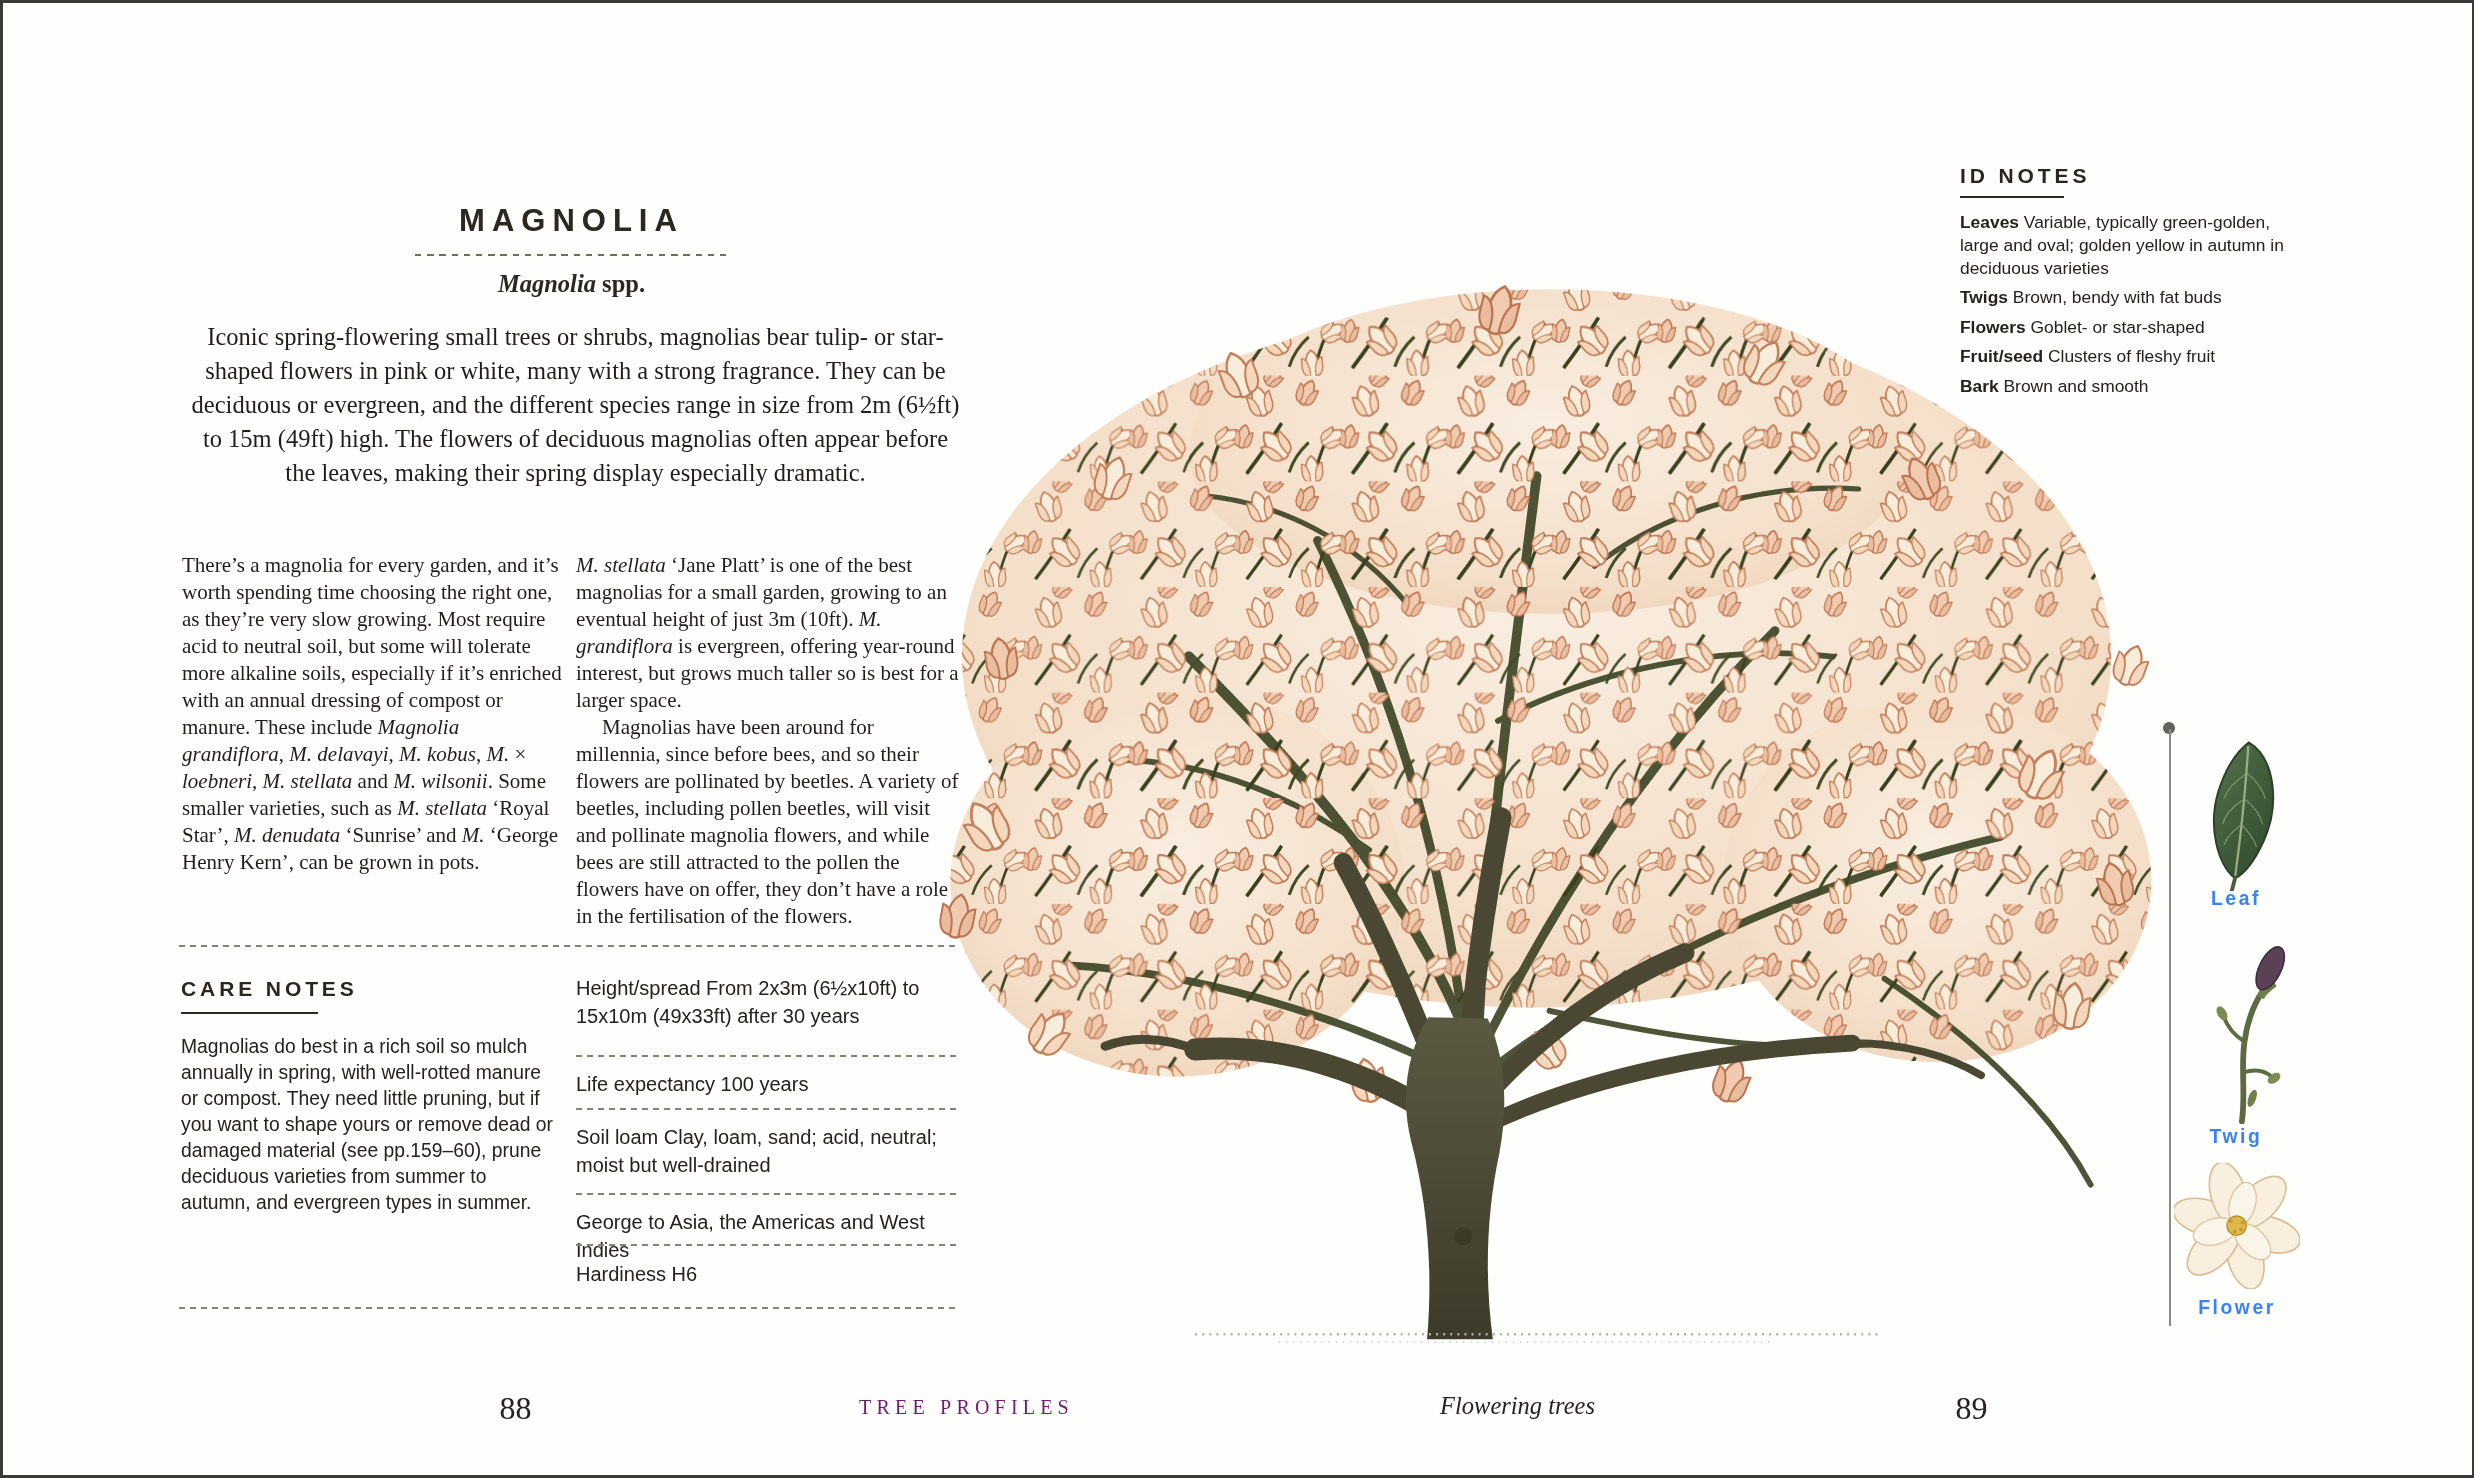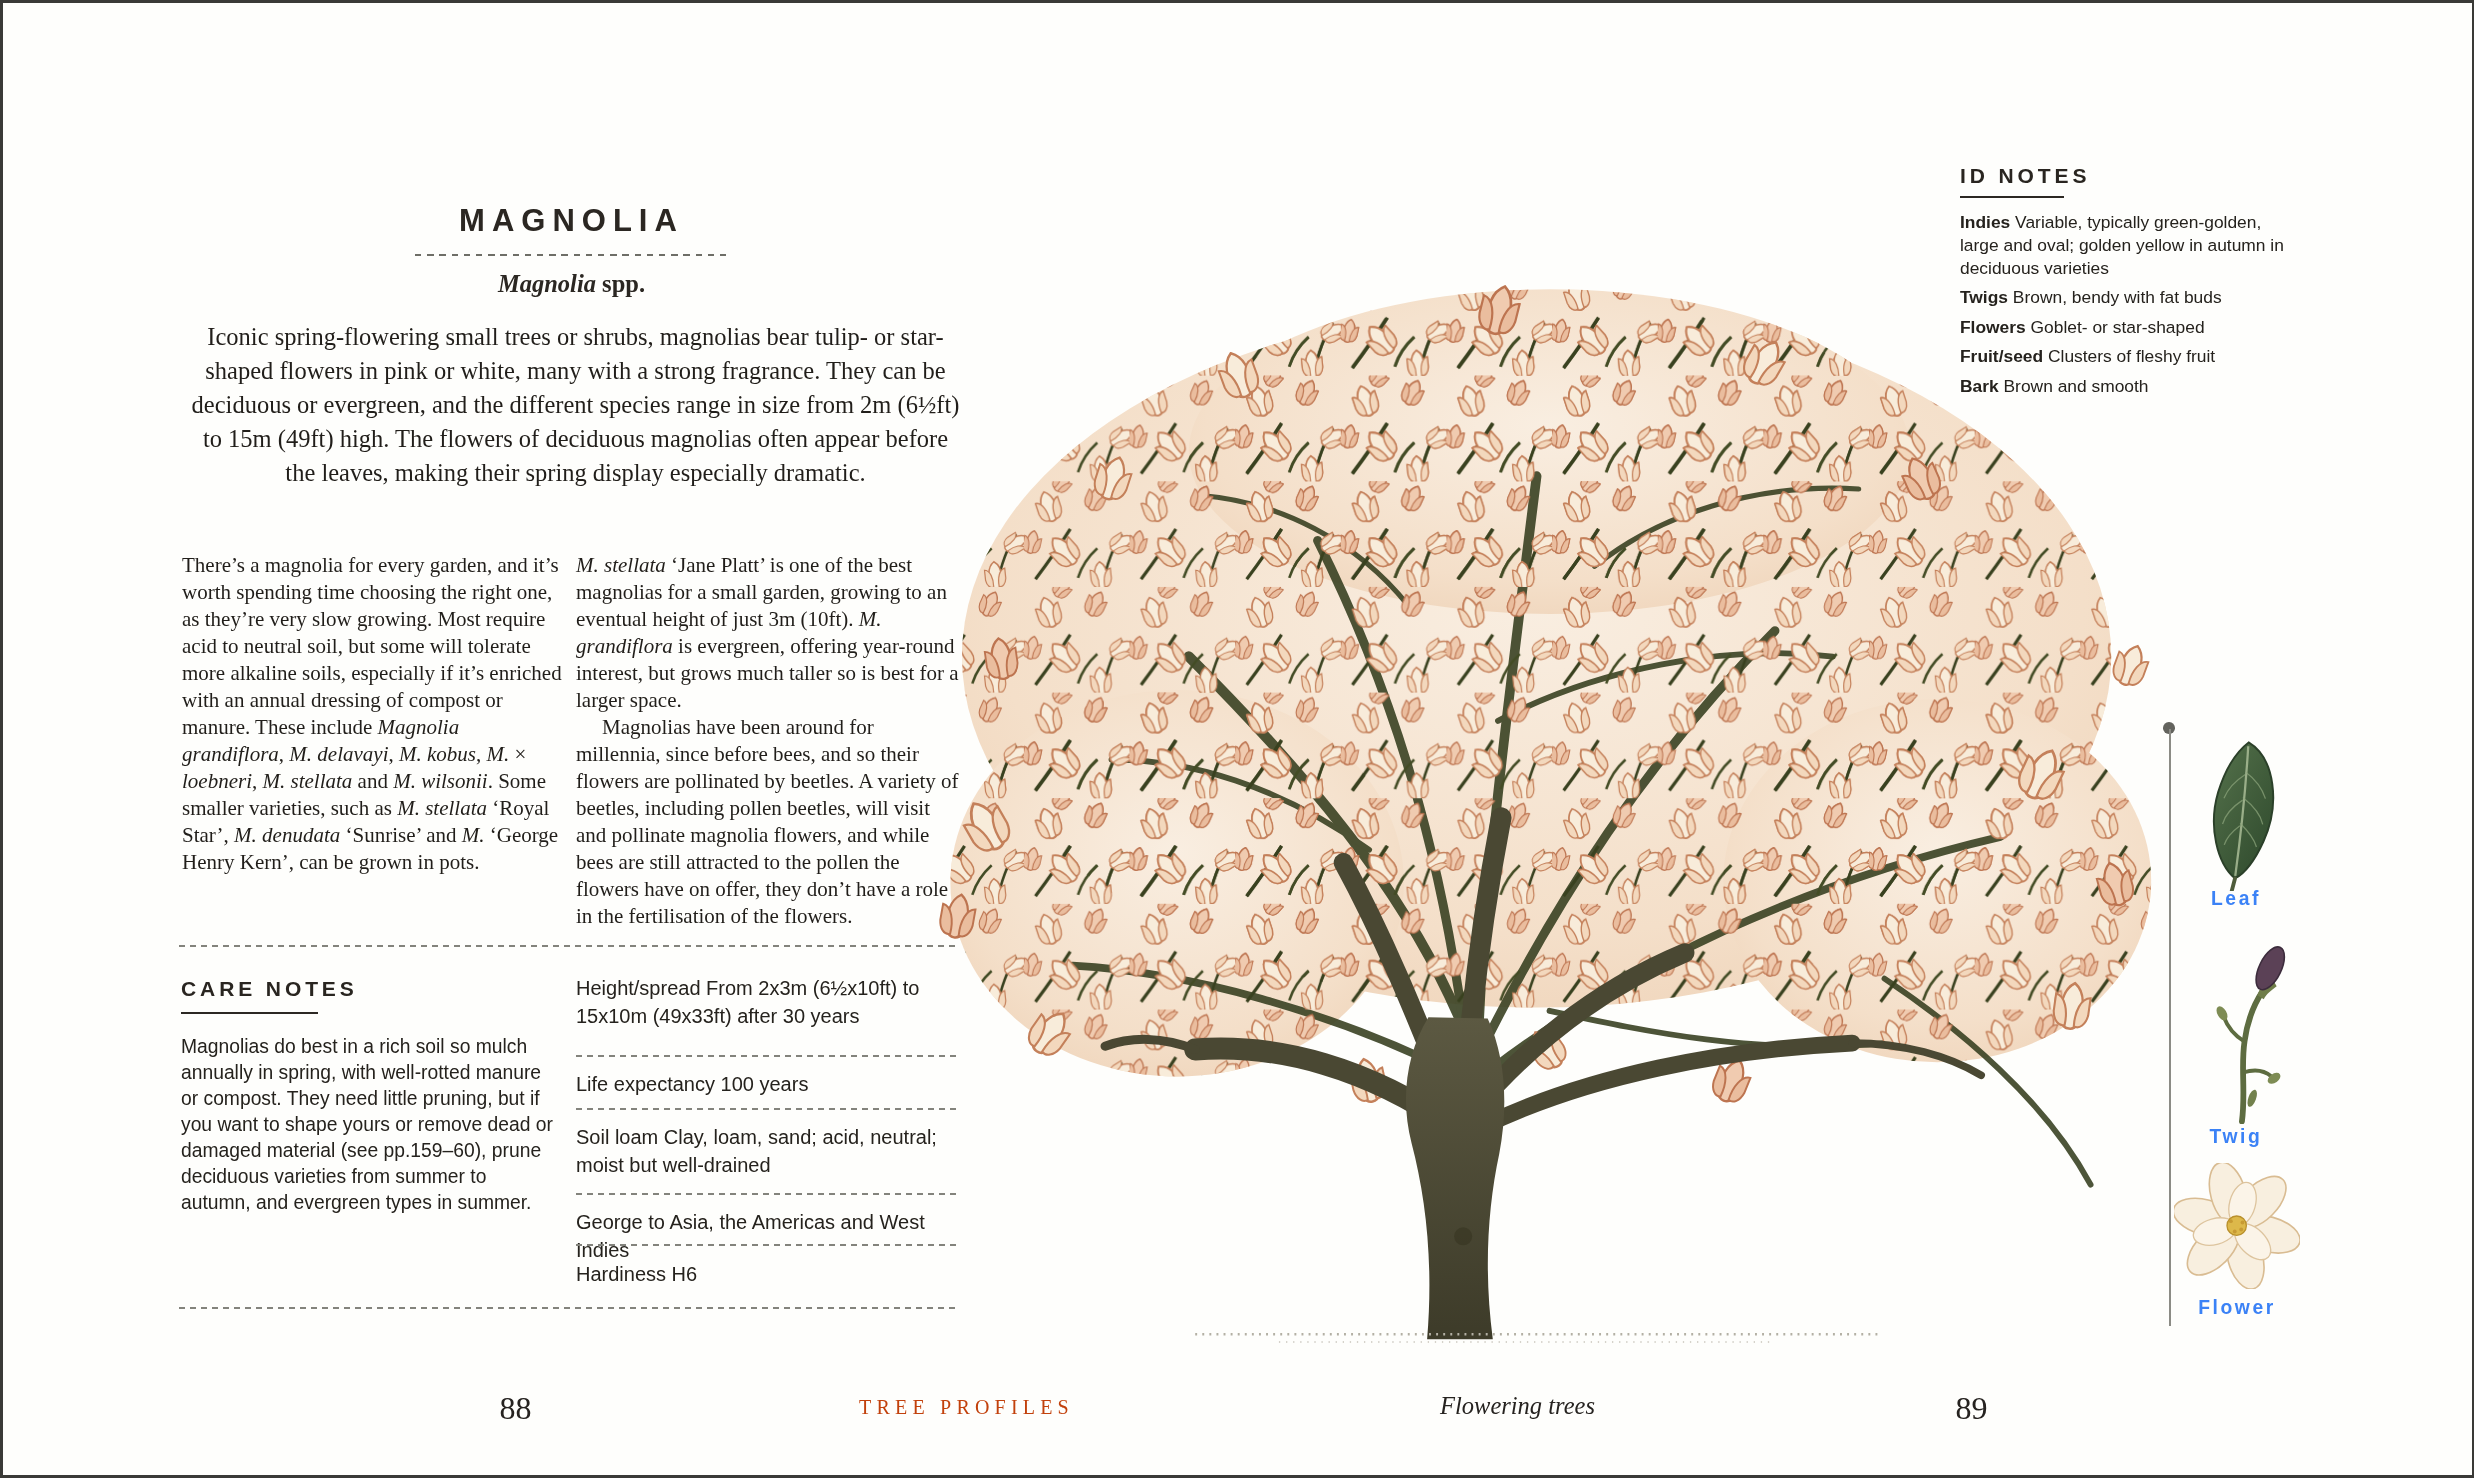--- a/index.html
+++ b/index.html
@@ -73,21 +73,21 @@
   
   .sep-line{ left:2166px; top:726px; width:1.9px; height:597px; background:#8b8b85; }
   .sep-dot{ left:2160px; top:719px; width:11.6px; height:11.6px; border-radius:50%; background:#63635d; }
   .spec-label{
     font-family:"Liberation Sans", sans-serif; font-weight:700;
     font-size:19.3px; letter-spacing:2.6px; color:#3b82f6; text-align:center;
   }
   
   .folio{ font-size:32px; color:#262320; text-align:center; }
   .footer-section{
-    font-size:20px; letter-spacing:5.2px; color:#c2410c; text-align:center;
+    font-size:20px; letter-spacing:5.2px; color:#701a75; text-align:center;
   }
   .footer-chapter{ font-size:24.5px; font-style:italic; text-align:center; color:#262320;}
   svg{display:block;}
 </style>
 </head>
 <body>
 
 <div id="page">
 
   <div class="abs main-title">MAGNOLIA</div>
@@ -138,21 +138,21 @@
 
   <div class="abs folio" style="left:477px; top:1387px; width:71px;">88</div>
   <div class="abs footer-section" style="left:825px; top:1393px; width:277px;">TREE PROFILES</div>
   <div class="abs footer-chapter" style="left:1392px; top:1389px; width:245px;">Flowering trees</div>
   <div class="abs folio" style="left:1933px; top:1387px; width:71px;">89</div>
 
   <div class="abs sec-heading id-heading">ID NOTES</div>
   <div class="abs sec-underline id-underline"></div>
   <div class="abs id-body">
     <p class="id-item">
-      <b>Indies</b>
+      <b>Leaves</b>
       <span>Variable, typically green-golden, large and oval; golden yellow in autumn in deciduous varieties</span>
     </p>
     <p class="id-item">
       <b>Twigs</b>
       <span>Brown, bendy with fat buds</span>
     </p>
     <p class="id-item">
       <b>Flowers</b>
       <span>Goblet- or star-shaped</span>
     </p>

